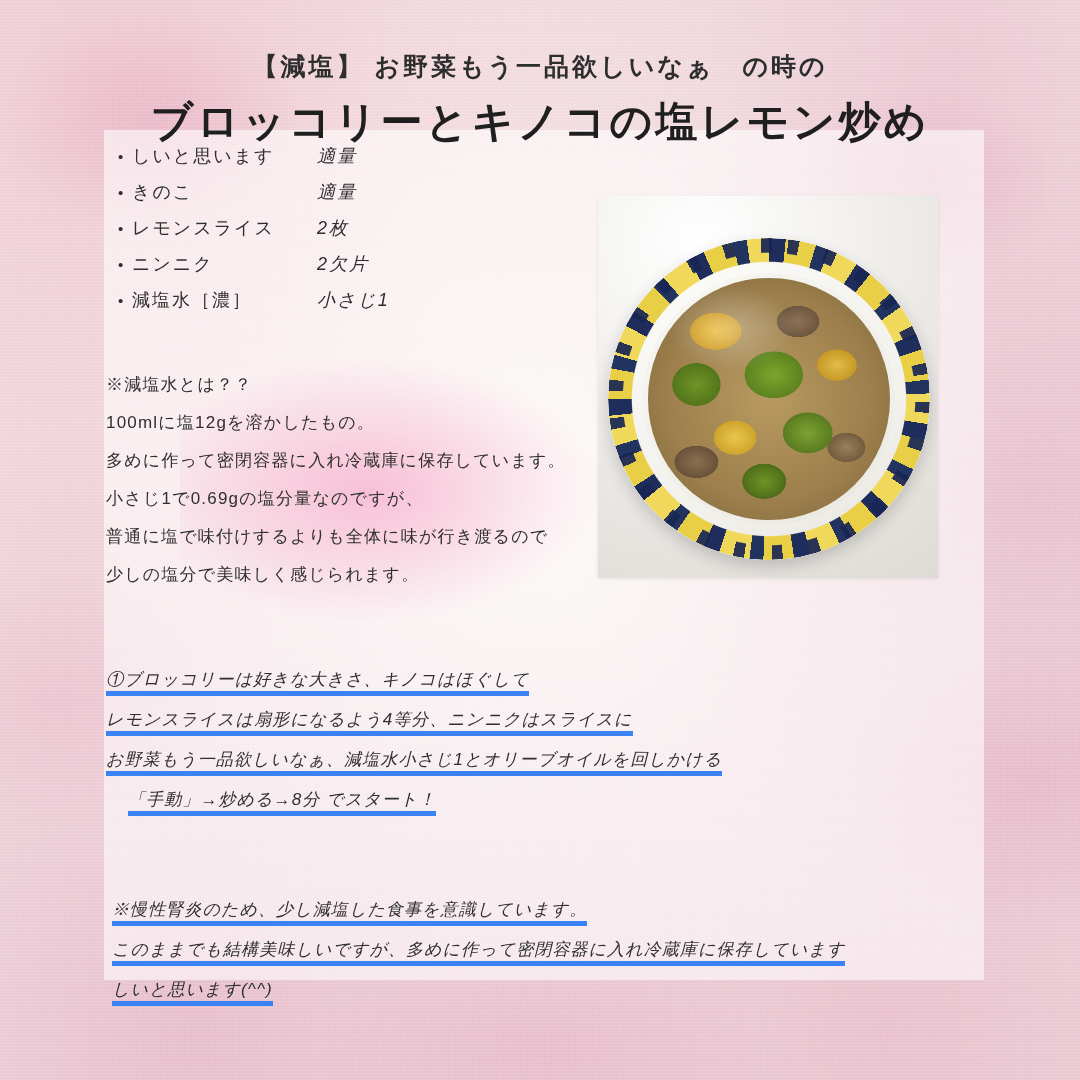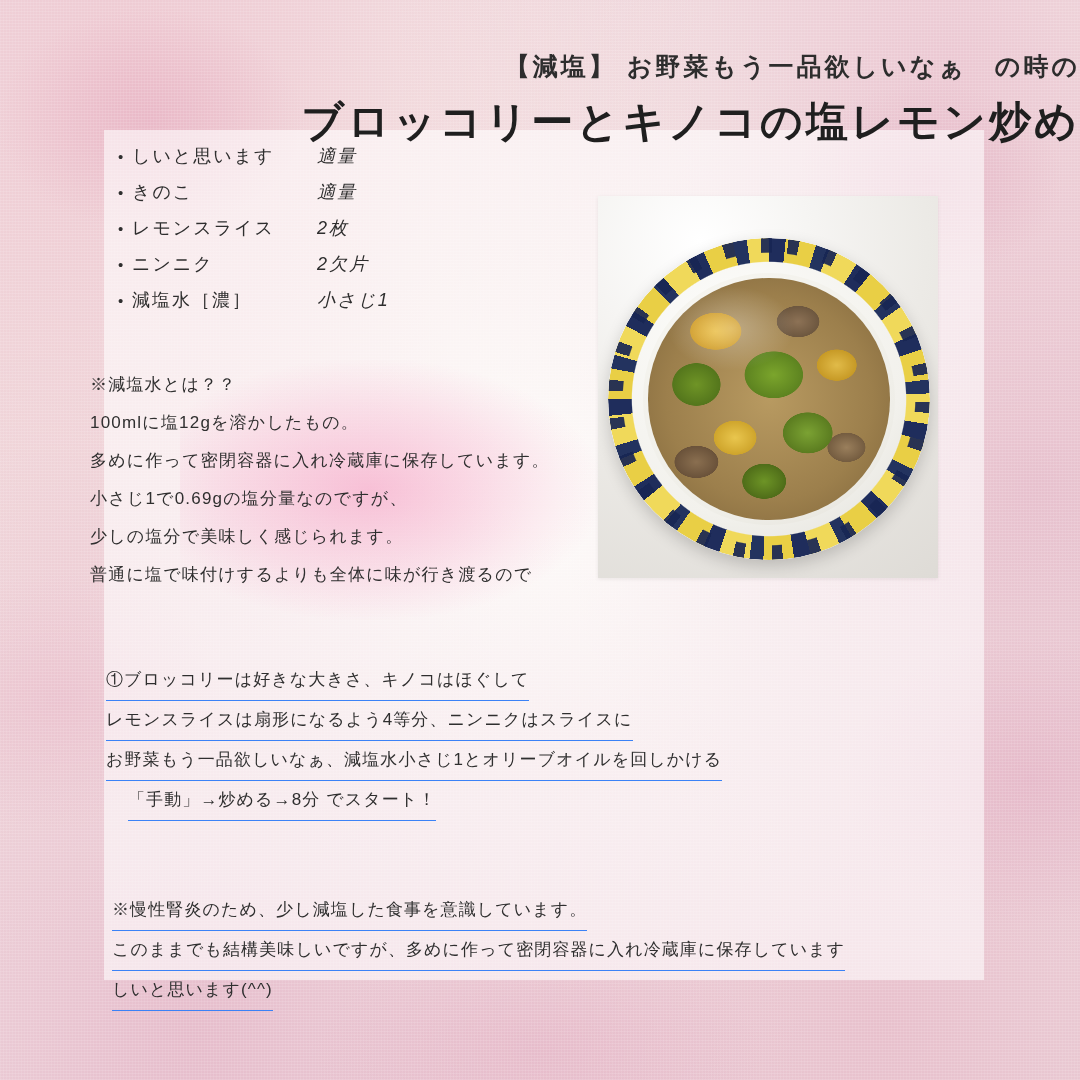--- a/index.html
+++ b/index.html
@@ -74,21 +74,21 @@
     background: radial-gradient(ellipse at 45% 50%, rgba(245,150,190,0.55) 0%, rgba(245,150,190,0.22) 45%, rgba(245,150,190,0) 72%);
     pointer-events: none;
   }
 
   
   #title-block {
     position: absolute;
     left: 0;
     top: 48px;
     width: 1080px;
-    text-align: right;
+    text-align: center;
   }
   .title-line1 {
     font-size: 25px;
     letter-spacing: 3px;
     color: #2d2d2d;
     font-weight: 600;
     line-height: 1.5;
   }
   .title-line2 {
     font-size: 42px;
@@ -129,21 +129,21 @@
     width: 185px;
   }
   .ing-amount {
     flex: none;
     font-style: italic;
   }
 
   
   #note {
     position: absolute;
-    left: 90px;
+    left: 106px;
     top: 366px;
     width: 500px;
   }
   #note p {
     margin: 0;
     font-size: 17px;
     letter-spacing: 1.2px;
     line-height: 38px;
     color: #2f2f2f;
   }
@@ -246,23 +246,24 @@
     width: 830px;
   }
   #steps p, #footnote p {
     margin: 0;
     font-size: 17px;
     letter-spacing: 1.1px;
     line-height: 40px;
     color: #2f2f2f;
   }
   .uline {
-    border-bottom: 1px solid #3b82f6;
+    border-bottom: 5px solid #3b82f6;
     display: inline;
-    padding-bottom: 11px;
+    padding-bottom: 2px;
+    font-style: italic;
   }
   .indent {
     display: inline-block;
     width: 22px;
   }
   #footnote {
     position: absolute;
     left: 112px;
     top: 890px;
     width: 850px;
@@ -311,22 +312,22 @@
       <span class="ing-name">減塩水［濃］</span>
       <span class="ing-amount">小さじ1</span>
     </li>
   </ul>
 
   <div id="note">
     <p>※減塩水とは？？</p>
     <p>100mlに塩12gを溶かしたもの。</p>
     <p>多めに作って密閉容器に入れ冷蔵庫に保存しています。</p>
     <p>小さじ1で0.69gの塩分量なのですが、</p>
+    <p>普通に塩で味付けするよりも全体に味が行き渡るので</p>
     <p>少しの塩分で美味しく感じられます。</p>
-    <p>普通に塩で味付けするよりも全体に味が行き渡るので</p>
   </div>
 
   <div id="photo-frame">
     <div class="photo-bg"></div>
     <div class="bowl">
       <div class="bowl-rim"></div>
       <div class="bowl-rim2"></div>
       <div class="bowl-inner">
         <div class="food"></div>
         <div class="food-spec"></div>

